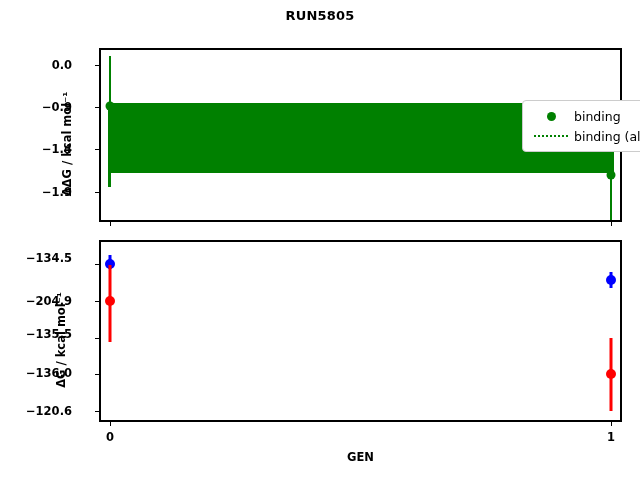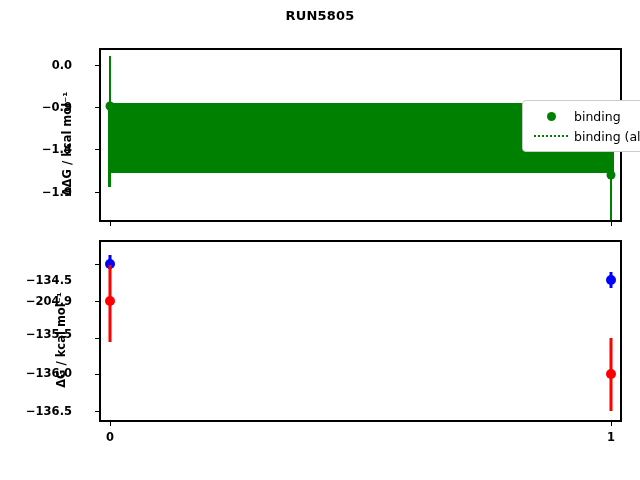--- a/index.html
+++ b/index.html
@@ -276,29 +276,30 @@
       <div class="errbar red" style="left:510px; top:96px; height:73px;"></div>
       <div class="marker red" style="left:510px; top:132px;"></div>
     </div>
 
     <div class="ytick" style="top:22px;"></div>
     <div class="ytick" style="top:59px;"></div>
     <div class="ytick" style="top:96px;"></div>
     <div class="ytick" style="top:132px;"></div>
     <div class="ytick" style="top:169px;"></div>
 
-    <div class="yticklabel ytl-bot" style="top:38px;">−134.5</div>
+    <div class="yticklabel ytl-bot" style="top:16px;">−134.5</div>
     <div class="yticklabel ytl-bot" style="top:59px;">−204.9</div>
     <div class="yticklabel ytl-bot" style="top:92px;">−135.5</div>
     <div class="yticklabel ytl-bot" style="top:131px;">−136.0</div>
-    <div class="yticklabel ytl-bot" style="top:169px;">−136.5</div>
+    <div class="yticklabel ytl-bot" style="top:169px;">−120.6</div>
 
     <div class="xtick" style="left:9px;"></div>
     <div class="xtick" style="left:510px;"></div>
     <div class="xticklabel" style="left:9px; top:188px;">0</div>
     <div class="xticklabel" style="left:510px; top:188px;">1</div>
 
     <div class="ylabel" id="ylabel-bottom">ΔG / kcal mol⁻¹</div>
 
   </div>
 
+  <div id="xlabel">GEN</div>
 
 </div>
 
 </body></html>

